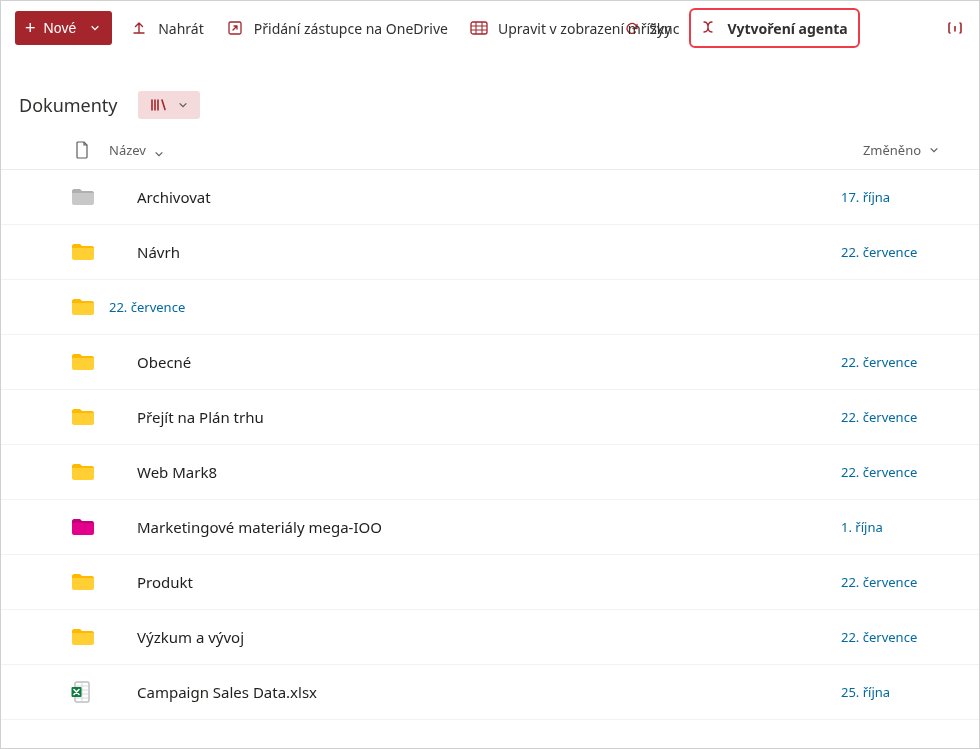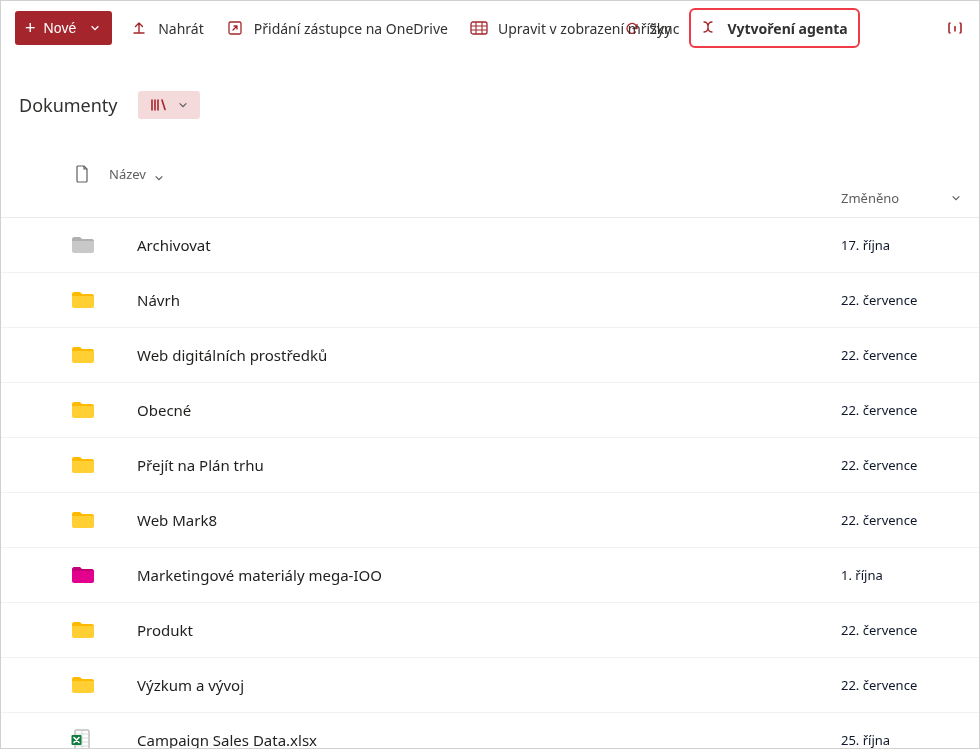--- a/index.html
+++ b/index.html
@@ -82,34 +82,34 @@
   
   .col-header {
     display:flex; align-items:center;
     padding: 14px 18px 10px 18px;
     color:#605e5c;
     font-size:13px;
     border-bottom:1px solid #edebe9;
   }
   .col-header .col-icon { width: 90px; display:flex; align-items:center; padding-left:56px; }
   .col-header .col-name { flex:1; display:flex; align-items:flex-end; gap:8px; }
-  .col-header .col-mod  { width: 120px; display:flex; align-items:center; gap:8px; justify-content:space-between;margin-top:48px; }
+  .col-header .col-mod  { width: 120px; display:flex; align-items:center; gap:8px; justify-content:center; }
   .sort-chev { color:#605e5c; }
 
   
   .row {
     display:flex; align-items:center;
     height:55px;
     padding: 0 18px;
     border-bottom:1px solid #f3f2f1;
     cursor: default;
   }
   .row .cell-icon { width: 90px; display:flex; align-items:center; padding-left:52px; }
   .row .cell-name { flex:1; font-size:15px; color:#201f1e;margin-left:28px; }
-  .row .cell-mod  { width: 120px; font-size:13px; color:#0f172a; }
+  .row .cell-mod  { width: 120px; font-size:13px; color:#0369a1; }
 
   
   svg { display:block; }
 
   
   .chev-down { width:10px; height:10px; }
 </style>
 </head>
 <body>
 
@@ -245,21 +245,20 @@
     <div class="cell-name">Návrh</div>
     <div class="cell-mod">22. července</div>
   </div>
     <div class="row">
     <div class="cell-icon">
         <svg width="24" height="20" viewBox="0 0 24 20">
     <path d="M1 4c0-1 1-2 2-2h6l2 2h10c1 0 2 1 2 2v1H1V4z" fill="#ffb900"></path>
     <path d="M1 6h22v10c0 1-1 2-2 2H3c-1 0-2-1-2-2V6z" fill="#ffcf33"></path>
   </svg>
       </div>
-    <div class="cell-name">Web digitálních prostředků</div>
     <div class="cell-mod">22. července</div>
   </div>
     <div class="row">
     <div class="cell-icon">
         <svg width="24" height="20" viewBox="0 0 24 20">
     <path d="M1 4c0-1 1-2 2-2h6l2 2h10c1 0 2 1 2 2v1H1V4z" fill="#ffb900"></path>
     <path d="M1 6h22v10c0 1-1 2-2 2H3c-1 0-2-1-2-2V6z" fill="#ffcf33"></path>
   </svg>
       </div>
     <div class="cell-name">Obecné</div>

